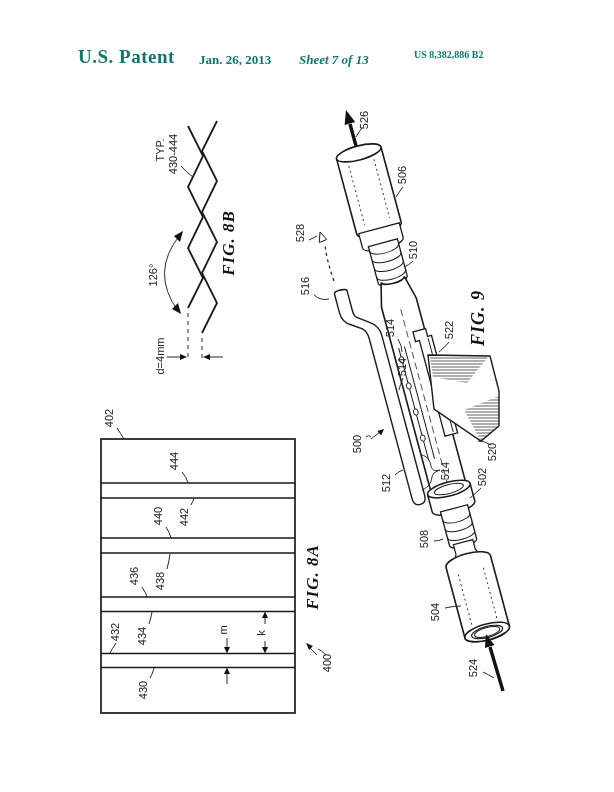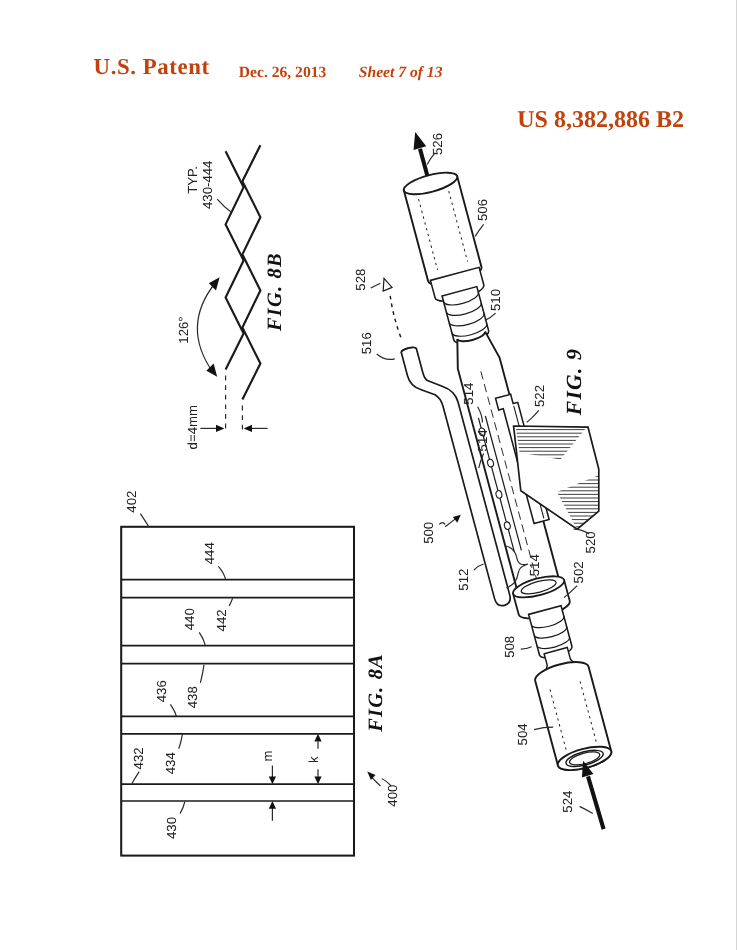--- a/index.html
+++ b/index.html
@@ -1,42 +1,42 @@
 <!DOCTYPE html>
 <html><head>
 <meta charset="utf-8">
 <style>
   html,body{margin:0;padding:0;background:#888;}
   .sheet{position:relative;width:614px;height:792px;background:#ffffff;margin:0 auto;
          font-family:"Liberation Serif", serif;overflow:hidden;}
-  .hdr{position:absolute;color:#c2410c;font-weight:bold;white-space:nowrap;}
+  .hdr{position:absolute;color:#0f766e;font-weight:bold;white-space:nowrap;}
   #h-title{left:78px;top:46px;font-size:19px;letter-spacing:.5px;}
   #h-date{left:199px;top:52px;font-size:13px;}
   #h-sheet{left:299px;top:52px;font-size:13px;font-style:italic;}
-  #h-num{left:431px;top:49px;font-size:20px;margin-top:40px;}
+  #h-num{left:414px;top:49px;font-size:10px;}
   svg{position:absolute;left:0;top:0;}
   .ln{stroke:#1a1a1a;fill:none;}
   .fw{fill:#ffffff;stroke:#1a1a1a;}
   .ref{font-family:"Liberation Sans", sans-serif;font-size:11px;fill:#222;}
   .cap{font-family:"Liberation Serif", serif;font-style:italic;font-weight:600;
        font-size:17px;fill:#111;letter-spacing:1px;}
   .cap9{font-size:18px;}
   .thk{stroke:#111;stroke-width:3.4;}
   .blk{fill:#111;stroke:none;}
   .ldr{stroke:#2a2a2a;stroke-width:1;fill:none;}
   .dim{stroke:#2a2a2a;stroke-width:1;fill:none;}
   .hat{stroke:#1a1a1a;stroke-width:.7;}
 </style>
 </head>
 <body>
 
 <div class="sheet">
 
   <div class="hdr" id="h-title">U.S. Patent</div>
-  <div class="hdr" id="h-date">Dec. 26, 2013</div>
+  <div class="hdr" id="h-date">Jan. 26, 2013</div>
   <div class="hdr" id="h-sheet">Sheet 7 of 13</div>
   <div class="hdr" id="h-num">US 8,382,886 B2</div>
 
   <svg width="614" height="792" viewBox="0 0 614 792">
 
     <g>
       <path class="ln" stroke-width="1.8" d="M188,126 L203,156 L188,187 L203,217 L188,248 L203,278 L188,308"></path>
       <path class="ln" stroke-width="1.8" d="M217,121 L202,151 L217,181 L202,212 L217,242 L202,273 L217,303 L202,333"></path>
       <path class="dim" stroke-dasharray="4,4" d="M188,313 L188,361"></path>
       <path class="dim" stroke-dasharray="4,4" d="M202,338 L202,361"></path>

